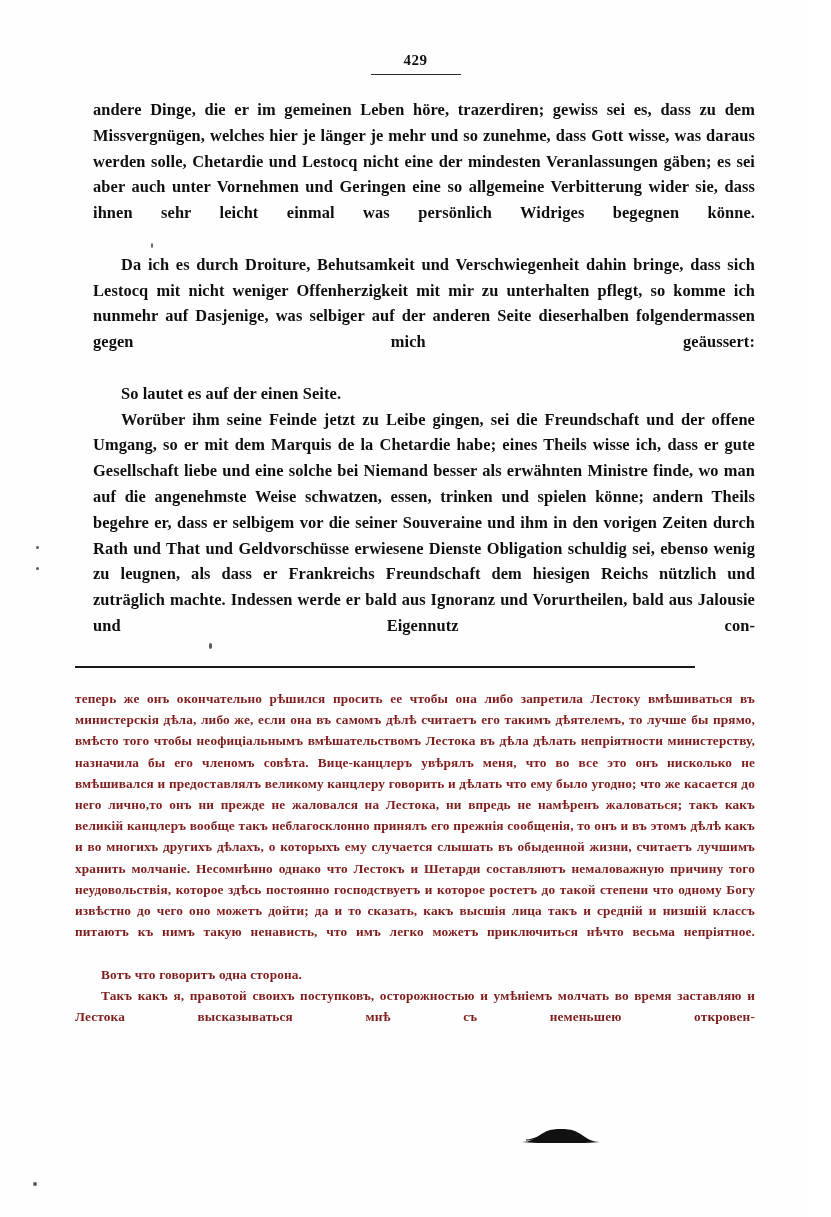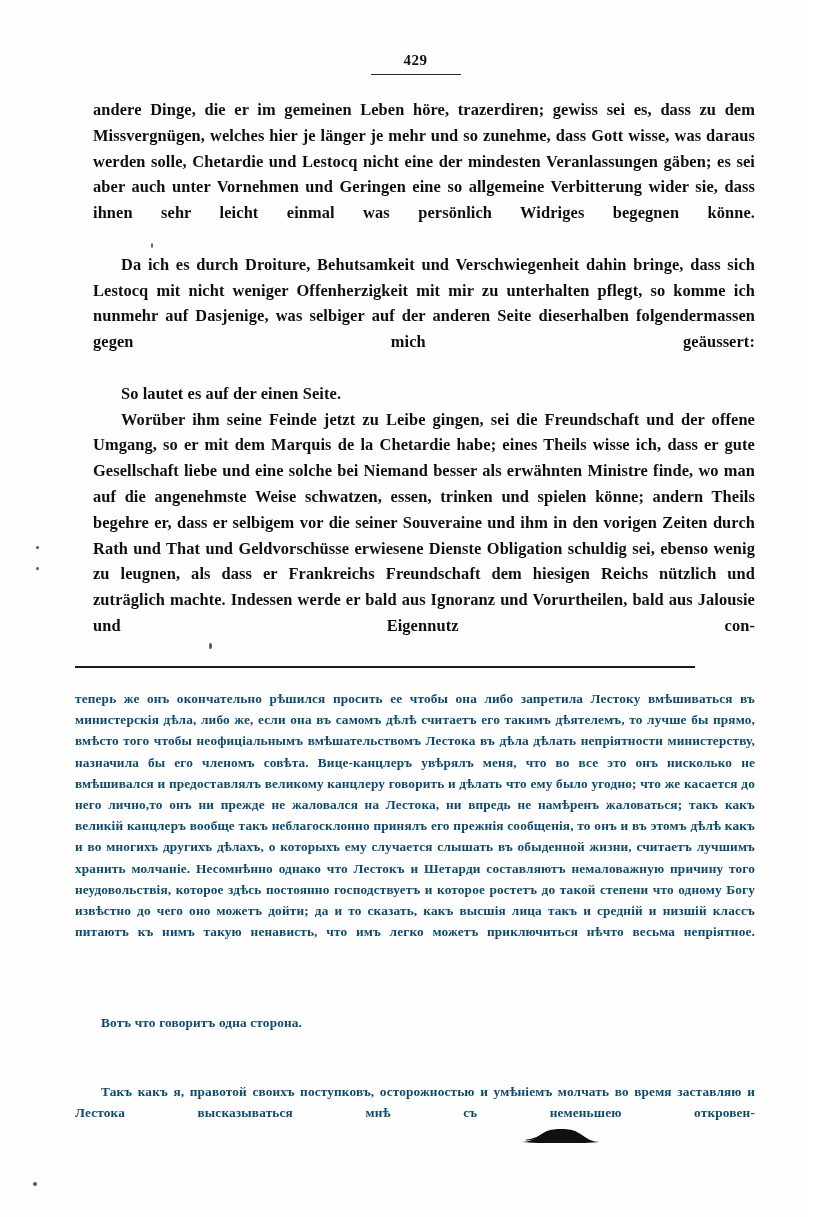--- a/index.html
+++ b/index.html
@@ -81,27 +81,26 @@
     top: 688px;
     width: 680px;
   }
   .lower-block p {
     margin: 0;
     font-family: "Liberation Serif", serif;
     font-size: 13.3px;
     line-height: 21.2px;
     text-align: justify;
     text-justify: inter-word;
-    color: #0c4a6e;
+    color: #7f1d1d;
     font-weight: 600;
     letter-spacing: 0.15px;
   }
   .lower-block p.indent {
     text-indent: 26px;
-    margin-top: 48px;
   }
   .lower-block p.full::after {
     content: "";
     display: inline-block;
     width: 100%;
   }
   .ornament {
     position: absolute;
     left: 520px;
     top: 1128px;

